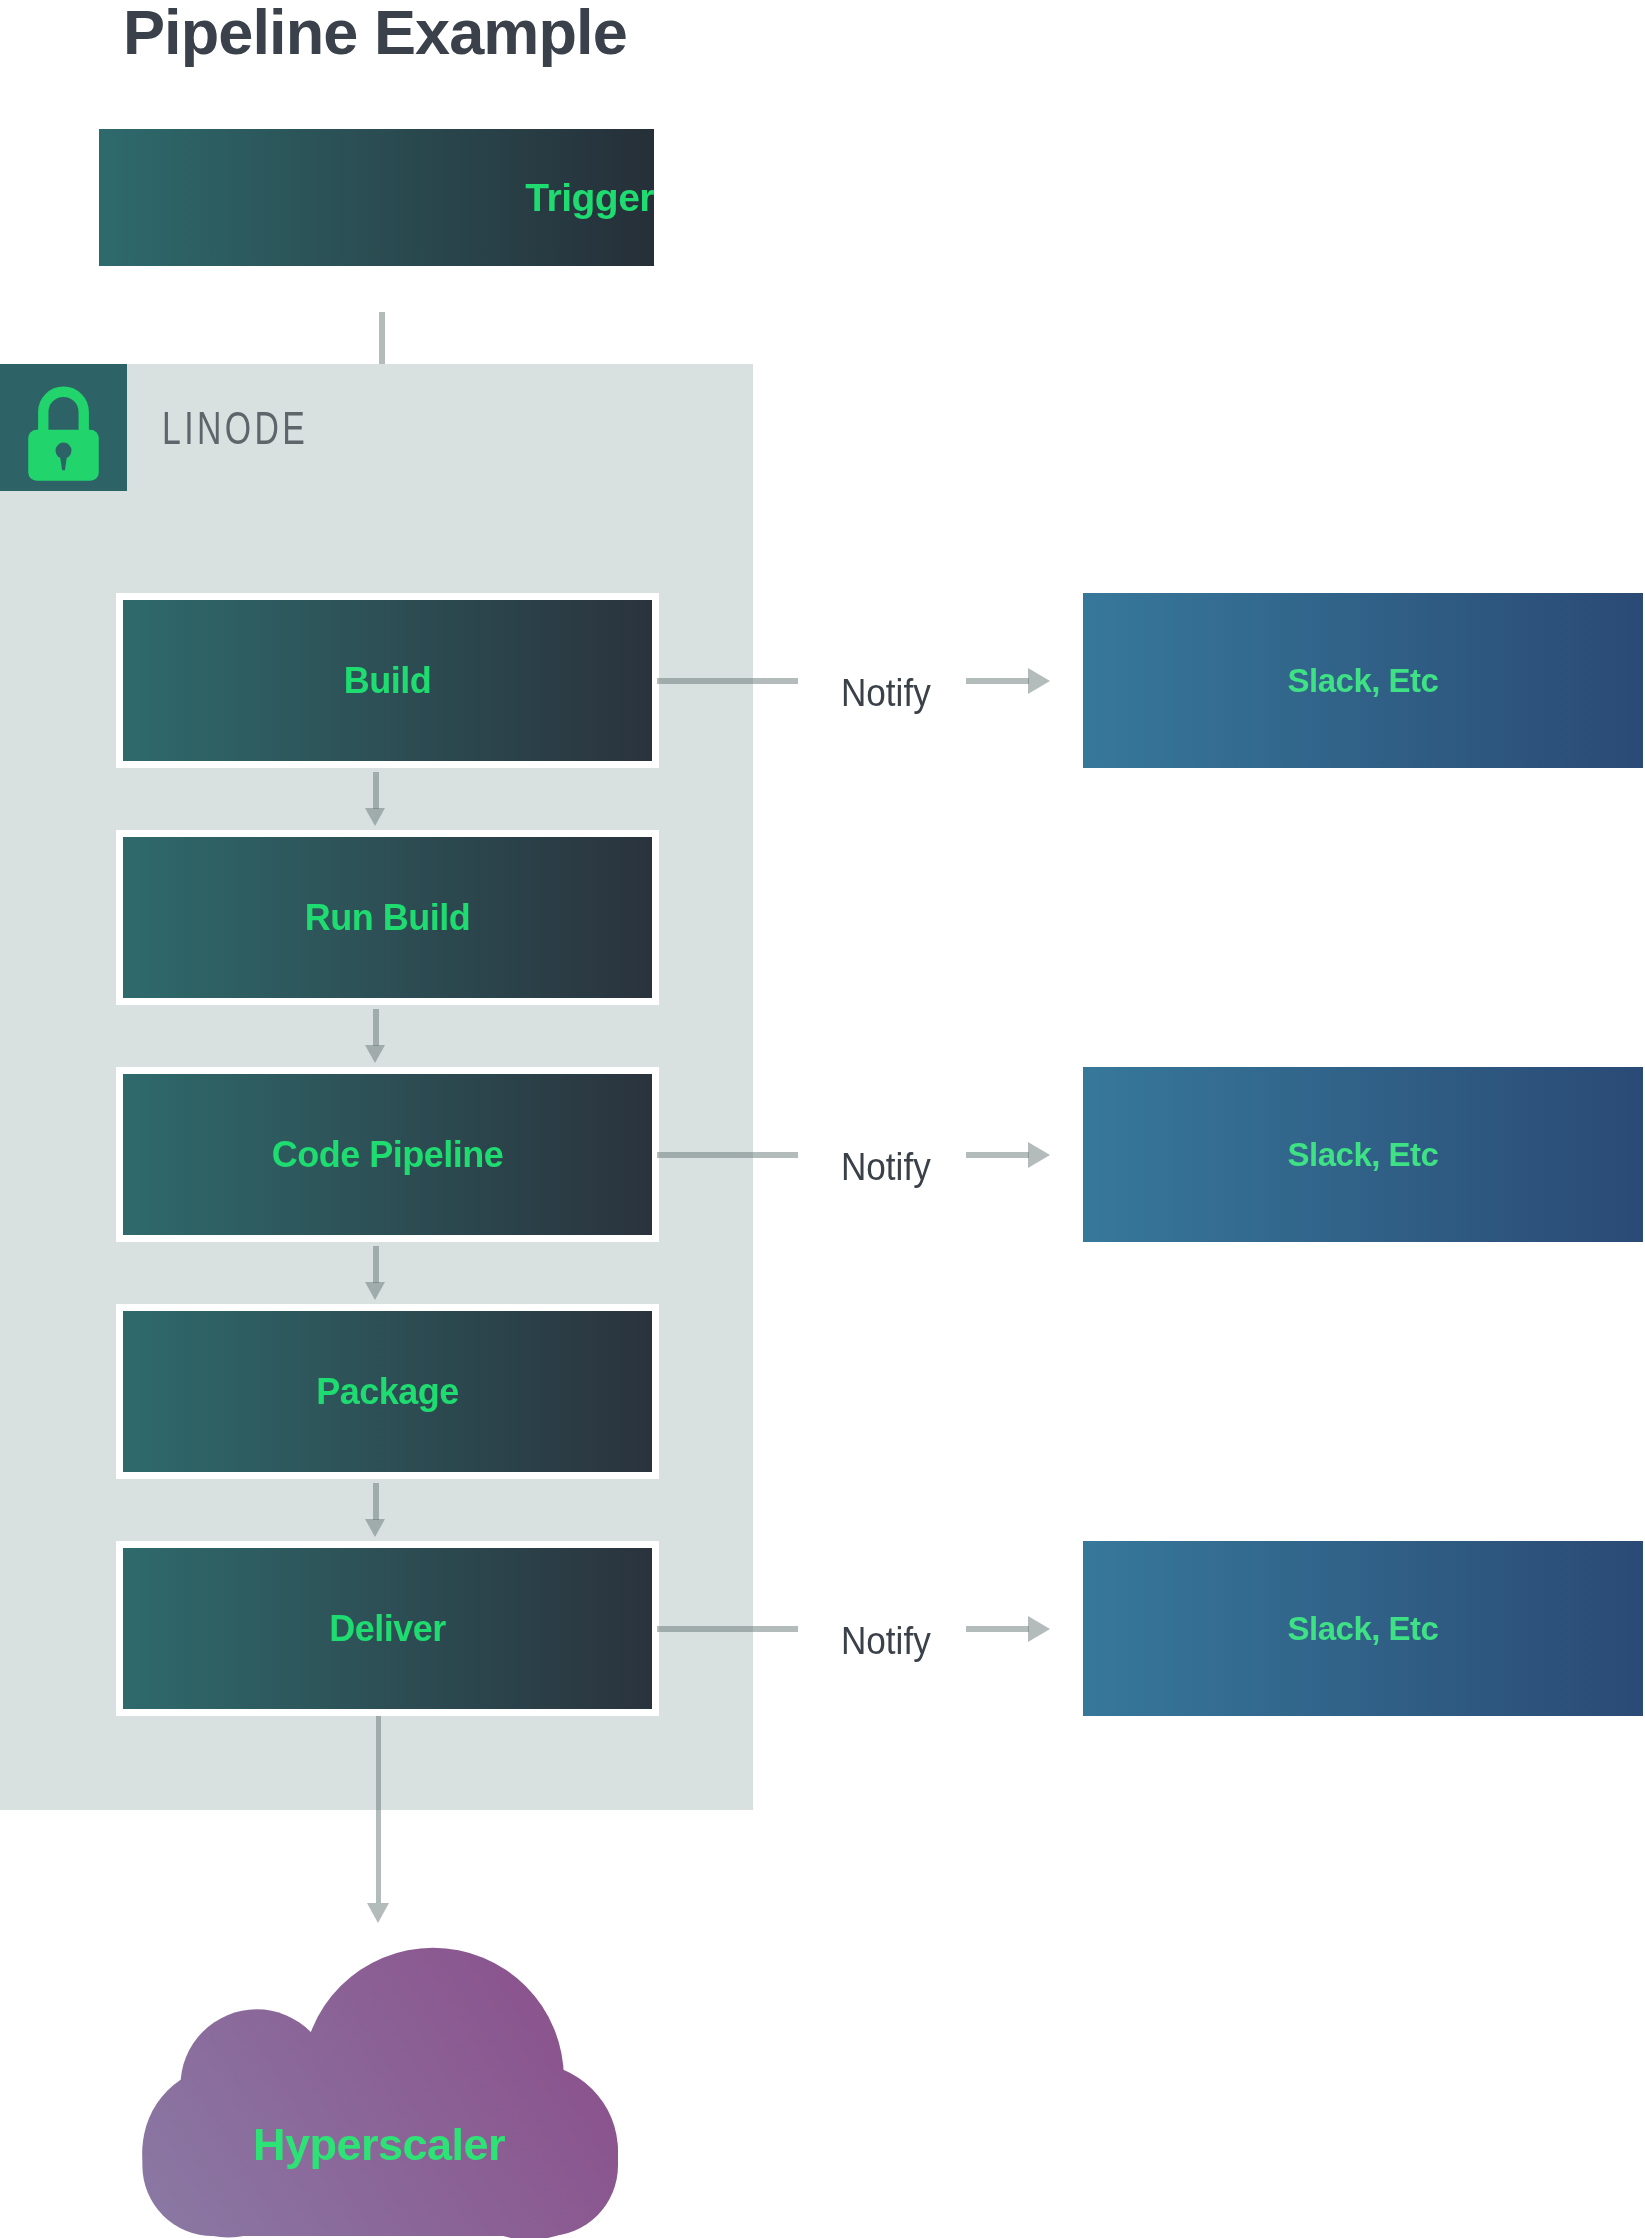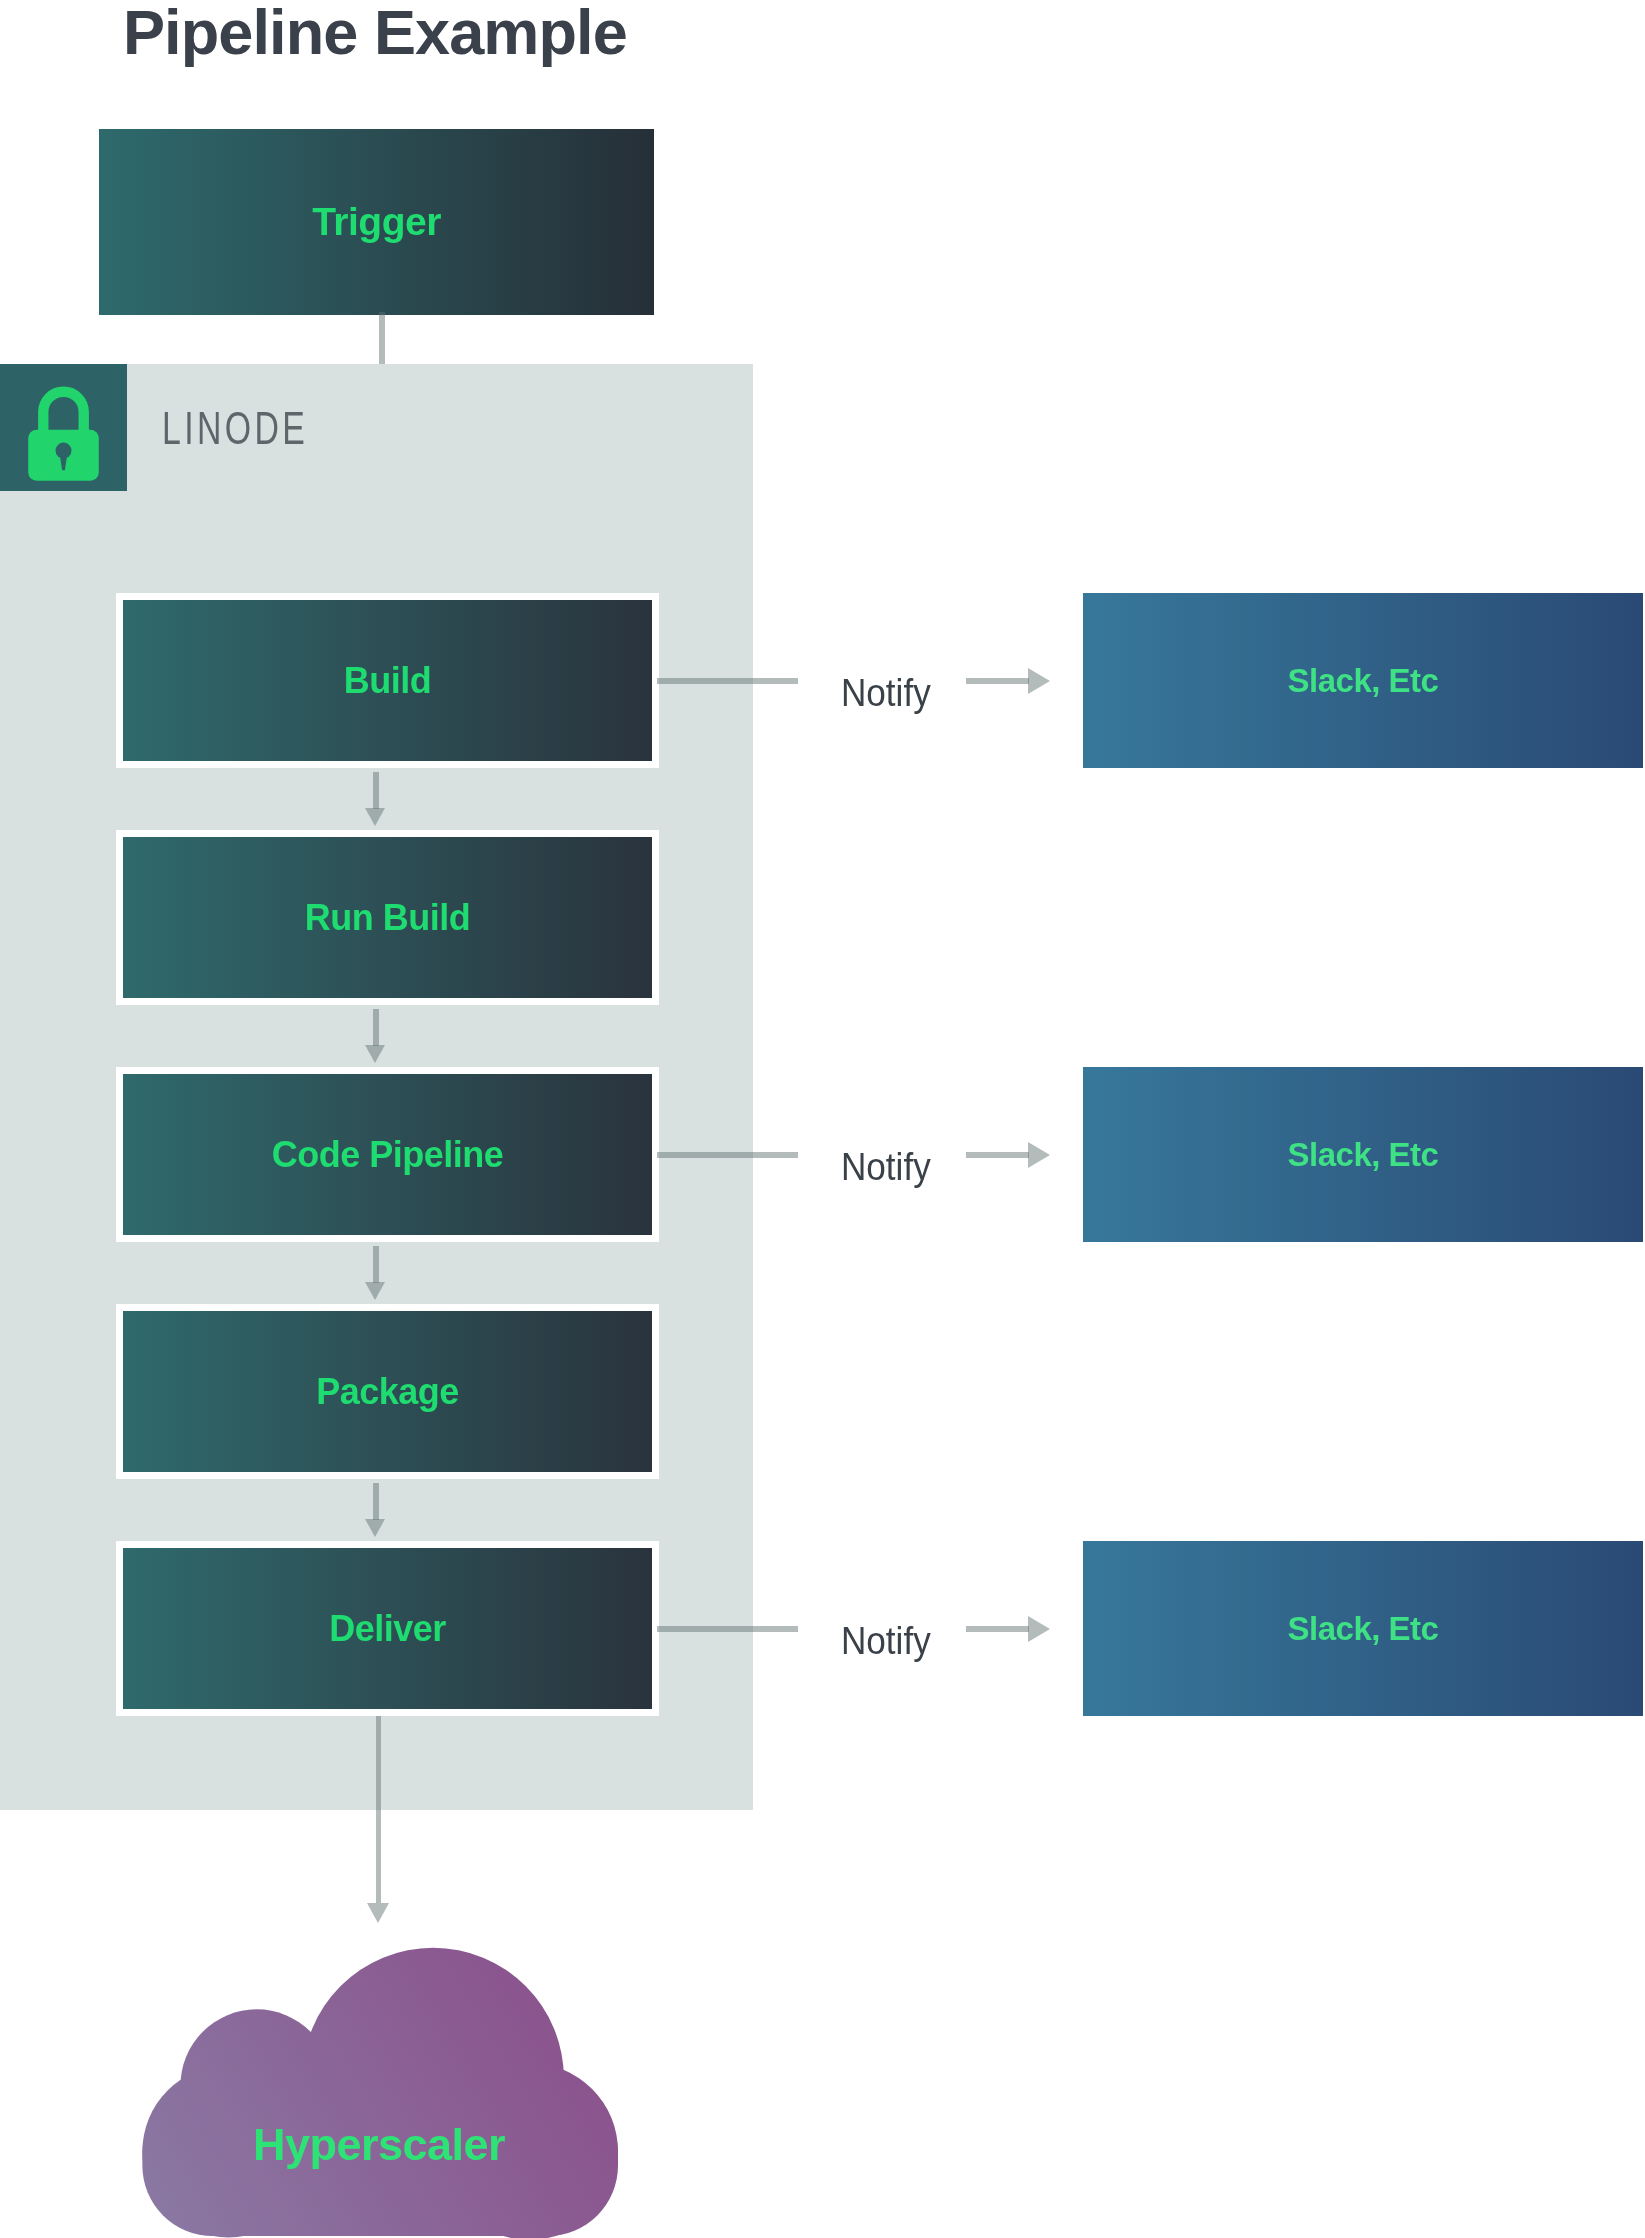--- a/index.html
+++ b/index.html
@@ -9,23 +9,23 @@
     border-radius:30px;
   }
   
   .page-title{
     position:absolute;left:123px;top:-4.7px;
     font-size:63px;font-weight:700;letter-spacing:-0.9px;line-height:1.2;
     color:#3a414b;white-space:nowrap;
   }
   
   .trigger-box{
-    position:absolute;left:99px;top:129px;width:555px;height:186px;
+    position:absolute;left:99px;top:129px;width:555px;height:137px;
     background:linear-gradient(90deg,#2e6a6c 0%,#262f38 100%);
-    display:flex;align-items:center;justify-content:center;
+    display:flex;align-items:center;justify-content:flex-end;
   }
   .box-label{color:#1fdc71;font-weight:700;letter-spacing:-0.5px;white-space:nowrap;}
   .trigger-box .box-label{font-size:39px;}
   
   .linode-container{position:absolute;left:0;top:364px;width:753px;height:1446px;background:#d9e0e0;}
   .lock-square{position:absolute;left:0;top:364px;width:127px;height:127px;background:#2d6366;}
   .group-label-wrap{position:absolute;left:162px;top:403px;height:49px;display:flex;align-items:center;}
   .group-label{
     font-size:47px;font-weight:300;color:#5f666b;letter-spacing:4.7px;line-height:1;
     transform:scaleX(0.72);transform-origin:left center;white-space:nowrap;

